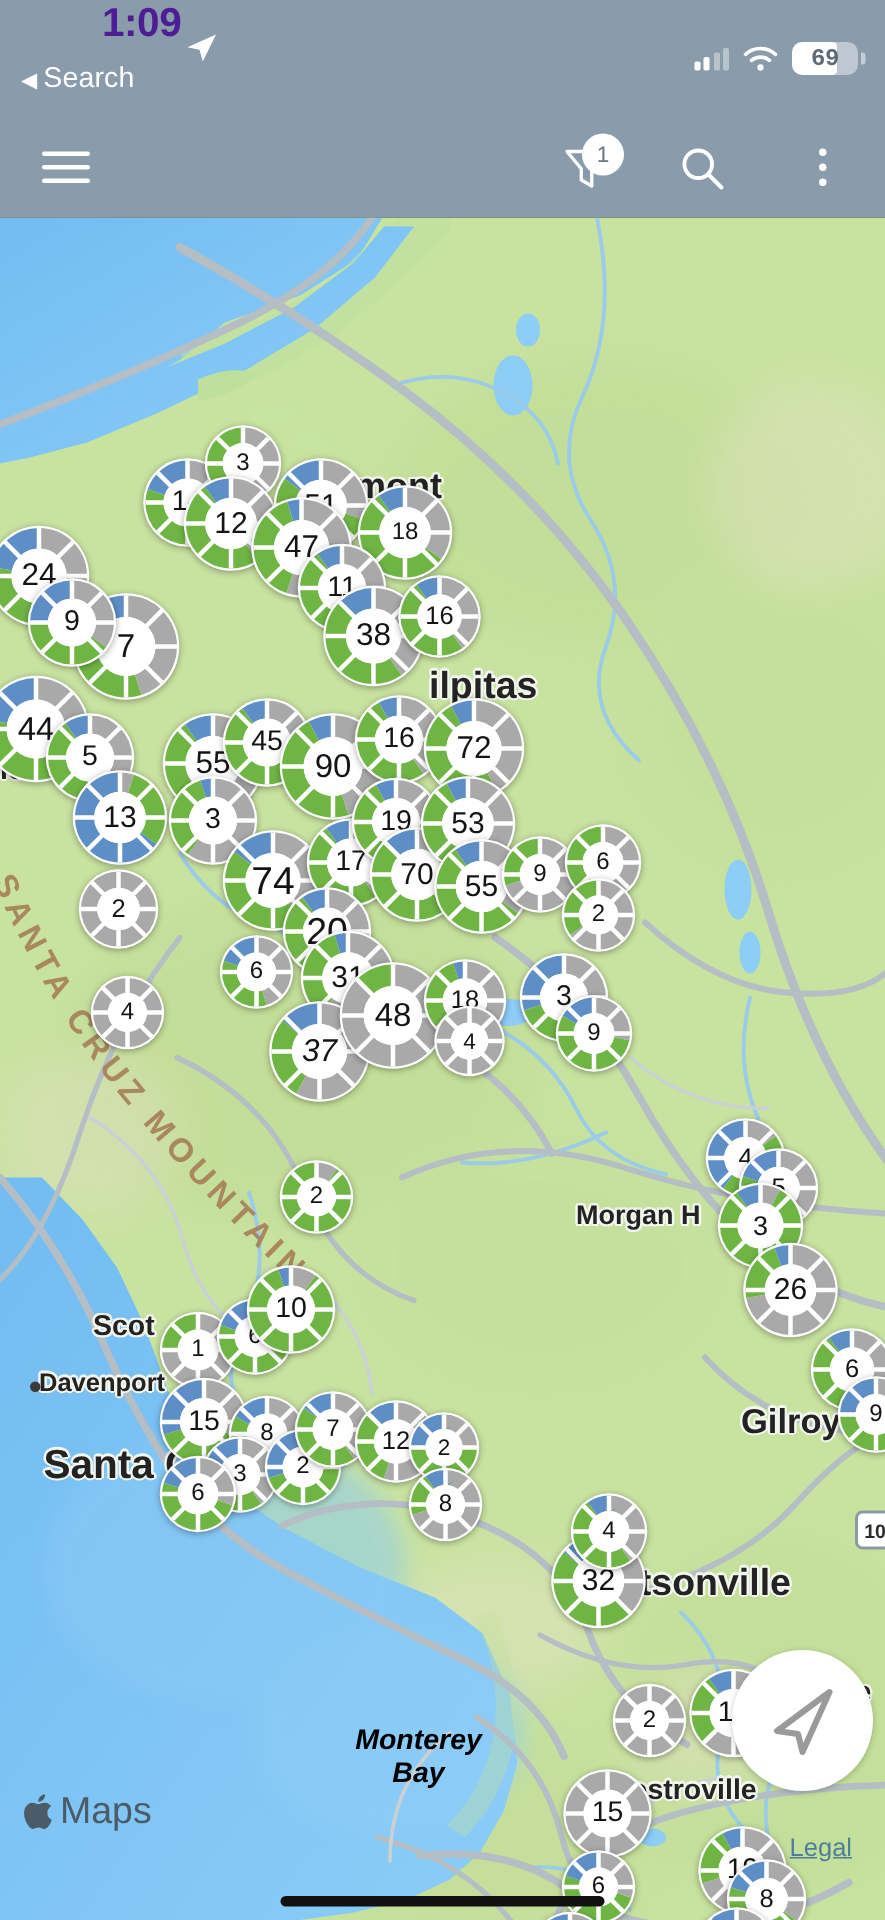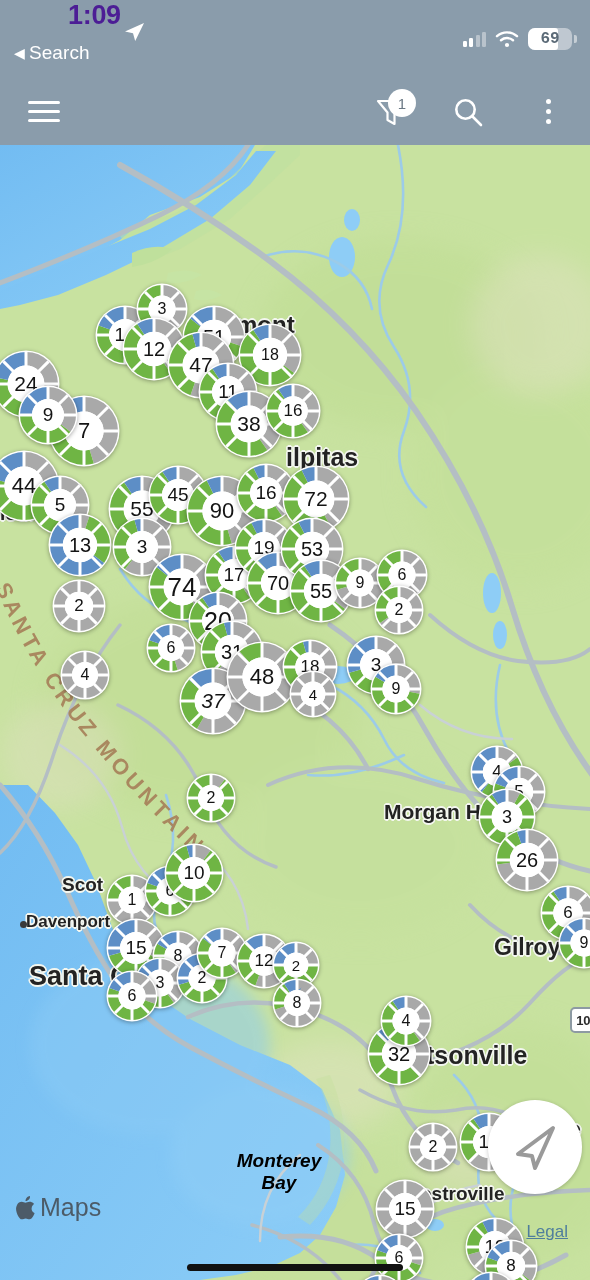--- a/index.html
+++ b/index.html
@@ -300,21 +300,21 @@
       <defs>
         <path id="scmPath" d="M-6 440 q40 90 90 150 q50 62 116 124"></path>
       </defs>
       <text font-family="Liberation Sans, sans-serif" font-size="22" font-weight="600" letter-spacing="4" fill="#a8845c" opacity="0.95">
         <textPath href="#scmPath" startOffset="2">SANTA CRUZ MOUNTAINS</textPath>
       </text>
     </svg>
 
     <div id="place-labels">
         <div class="map-label" style="left: 286px; top: 298px; font-size: 25px;">ilpitas</div>
-        <div class="map-label" style="left: 384px; top: 655px; font-size: 21px;">Morgan H</div>
+        <div class="map-label" style="left: 384px; top: 655px; font-size: 18px;">Morgan H</div>
         <div class="map-label" style="left: 494px; top: 789px; font-size: 23px;">Gilroy</div>
         <div class="map-label" style="left: 62px; top: 729px; font-size: 19px;">Scot</div>
         <div class="map-label" style="left: 26px; top: 767px; font-size: 17px;">Davenport</div>
         <div class="map-label" style="left: 29px; top: 816px; font-size: 27px;">Santa C</div>
         <div class="map-label" style="left: 412px; top: 896px; font-size: 25px;">atsonville</div>
         <div class="map-label" style="left: 489px; top: 973px; font-size: 19px;">Prunedale</div>
         <div class="map-label" style="left: 420px; top: 1038px; font-size: 19px;">ostroville</div>
         <div class="map-label" style="left: 0px; top: 358px; font-size: 19px;">loun</div>
         <div class="map-label" style="left: 236px; top: 166px; font-size: 24px;">mont</div>
       </div>

